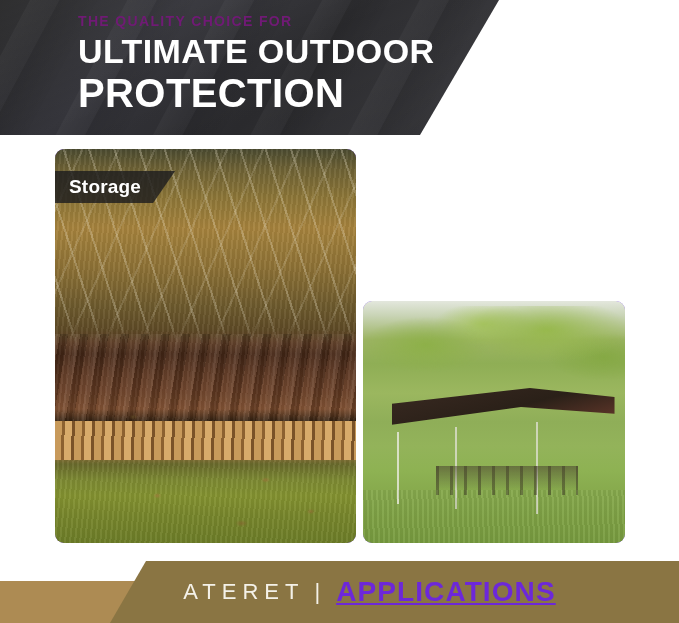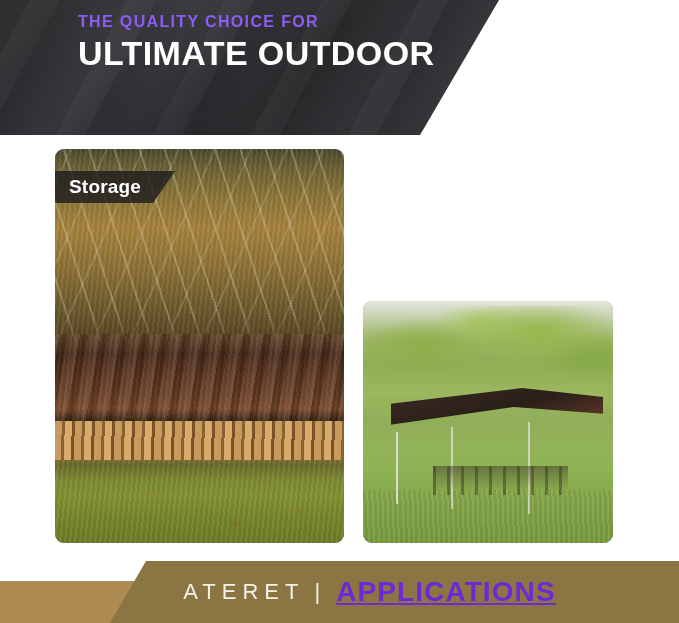--- a/index.html
+++ b/index.html
@@ -39,22 +39,22 @@
     position:absolute;left:0;top:0;width:100%;height:100%;
     clip-path:polygon(0 0, 499px 0, 420px 135px, 0 135px);
     background:linear-gradient(160deg, rgba(255,255,255,0.07) 0%, rgba(255,255,255,0.0) 40%, rgba(0,0,0,0.18) 100%);
     pointer-events:none;
   }
   .header-text{
     position:absolute;left:78px;top:14px;
     z-index:4;
   }
   .tagline{
-    color:#8b5cf6;
-    font-size:16px;
+    color:#701a75;
+    font-size:14px;
     font-weight:bold;
     letter-spacing:1.35px;
     line-height:1;
     margin:0 0 6px 0;
     white-space:nowrap;
   }
   .title-1{
     color:#ffffff;
     font-size:34px;
     font-weight:bold;
@@ -75,20 +75,21 @@
 
   
   .panels{
     position:absolute;left:0;top:144px;width:679px;height:405px;
   }
   .panel{
     position:absolute;
     border-radius:9px;
     overflow:hidden;
     background:#8b5cf6;
+    padding-left:12px;
   }
   .panel-storage{left:55px;top:5px;width:289px;height:394px;}
   .panel-boats{left:363px;top:5px;width:250px;height:142px;}
   .panel-camping{left:363px;top:157px;width:250px;height:242px;}
 
   .panel-photo{position:absolute;inset:0;}
 
   
   .caption{
     position:absolute;left:0;top:22px;
@@ -316,20 +317,21 @@
 </head>
 <body>
 
 <div class="header-banner">
   <div class="header-shape"></div>
   <div class="header-stripes"></div>
   <div class="header-gloss"></div>
   <div class="header-text">
     <div class="tagline">THE QUALITY CHOICE FOR</div>
     <div class="title-1">ULTIMATE OUTDOOR</div>
+    <div class="title-2">PROTECTION</div>
   </div>
 </div>
 
 <div class="panels">
 
   <div class="panel panel-storage">
     <div class="panel-photo ph-storage">
       <div class="tarp-folds"></div>
       <div class="log-row"></div>
     </div>

